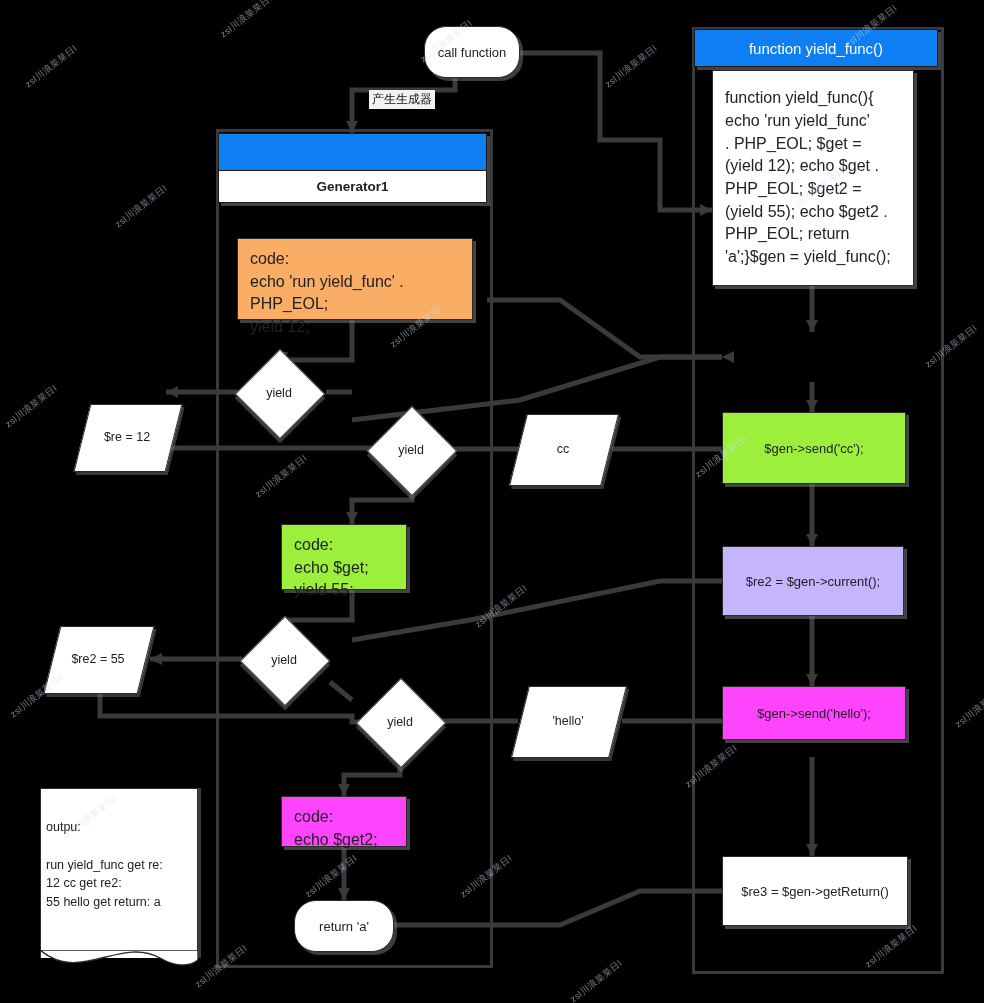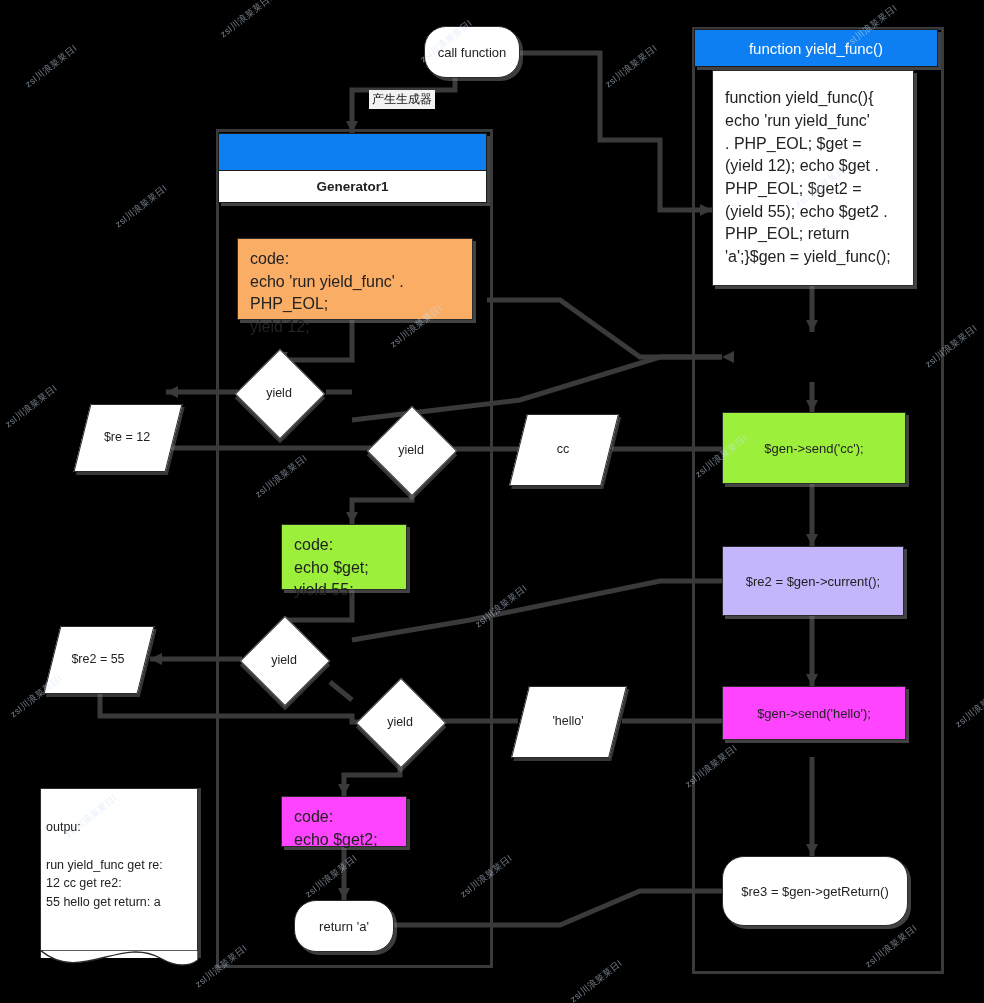--- a/index.html
+++ b/index.html
@@ -235,21 +235,21 @@
 PHP_EOL;    $get2 = (yield 55);    echo $get2 .
 PHP_EOL;    return 'a';}$gen = yield_func();</div>
 
 
   <div class="box centered" style="left:722px;top:412px;width:184px;height:72px;background:#9cf03c;">$gen-&gt;send('cc');</div>
 
   <div class="box centered" style="left:722px;top:546px;width:182px;height:70px;background:#c4b5fd;">$re2 = $gen-&gt;current();</div>
 
   <div class="box centered" style="left:722px;top:686px;width:184px;height:54px;background:#ff44ff;">$gen-&gt;send('hello');</div>
 
-  <div class="box centered" style="left:722px;top:856px;width:186px;height:70px;background:#ffffff;border-radius:22px;">$re3 = $gen-&gt;getReturn()</div>
+  <div class="box centered" style="left:722px;top:856px;width:186px;height:70px;background:#ffffff;">$re3 = $gen-&gt;getReturn()</div>
 
   <div class="doc" style="left:40px;top:788px;width:158px;height:188px;">
     <div class="body"></div>
     <svg class="wave" viewBox="0 0 158 26" preserveAspectRatio="none" xmlns="http://www.w3.org/2000/svg">
       <path d="M0,0 C40,34 80,-14 120,8 C138,18 150,16 158,10 L158,0 Z" fill="#ffffff" stroke="#2b2b2b" stroke-width="1.4"></path>
     </svg>
     <div class="txt">outpu:
 
  run yield_func get re:
 12 cc get re2:

